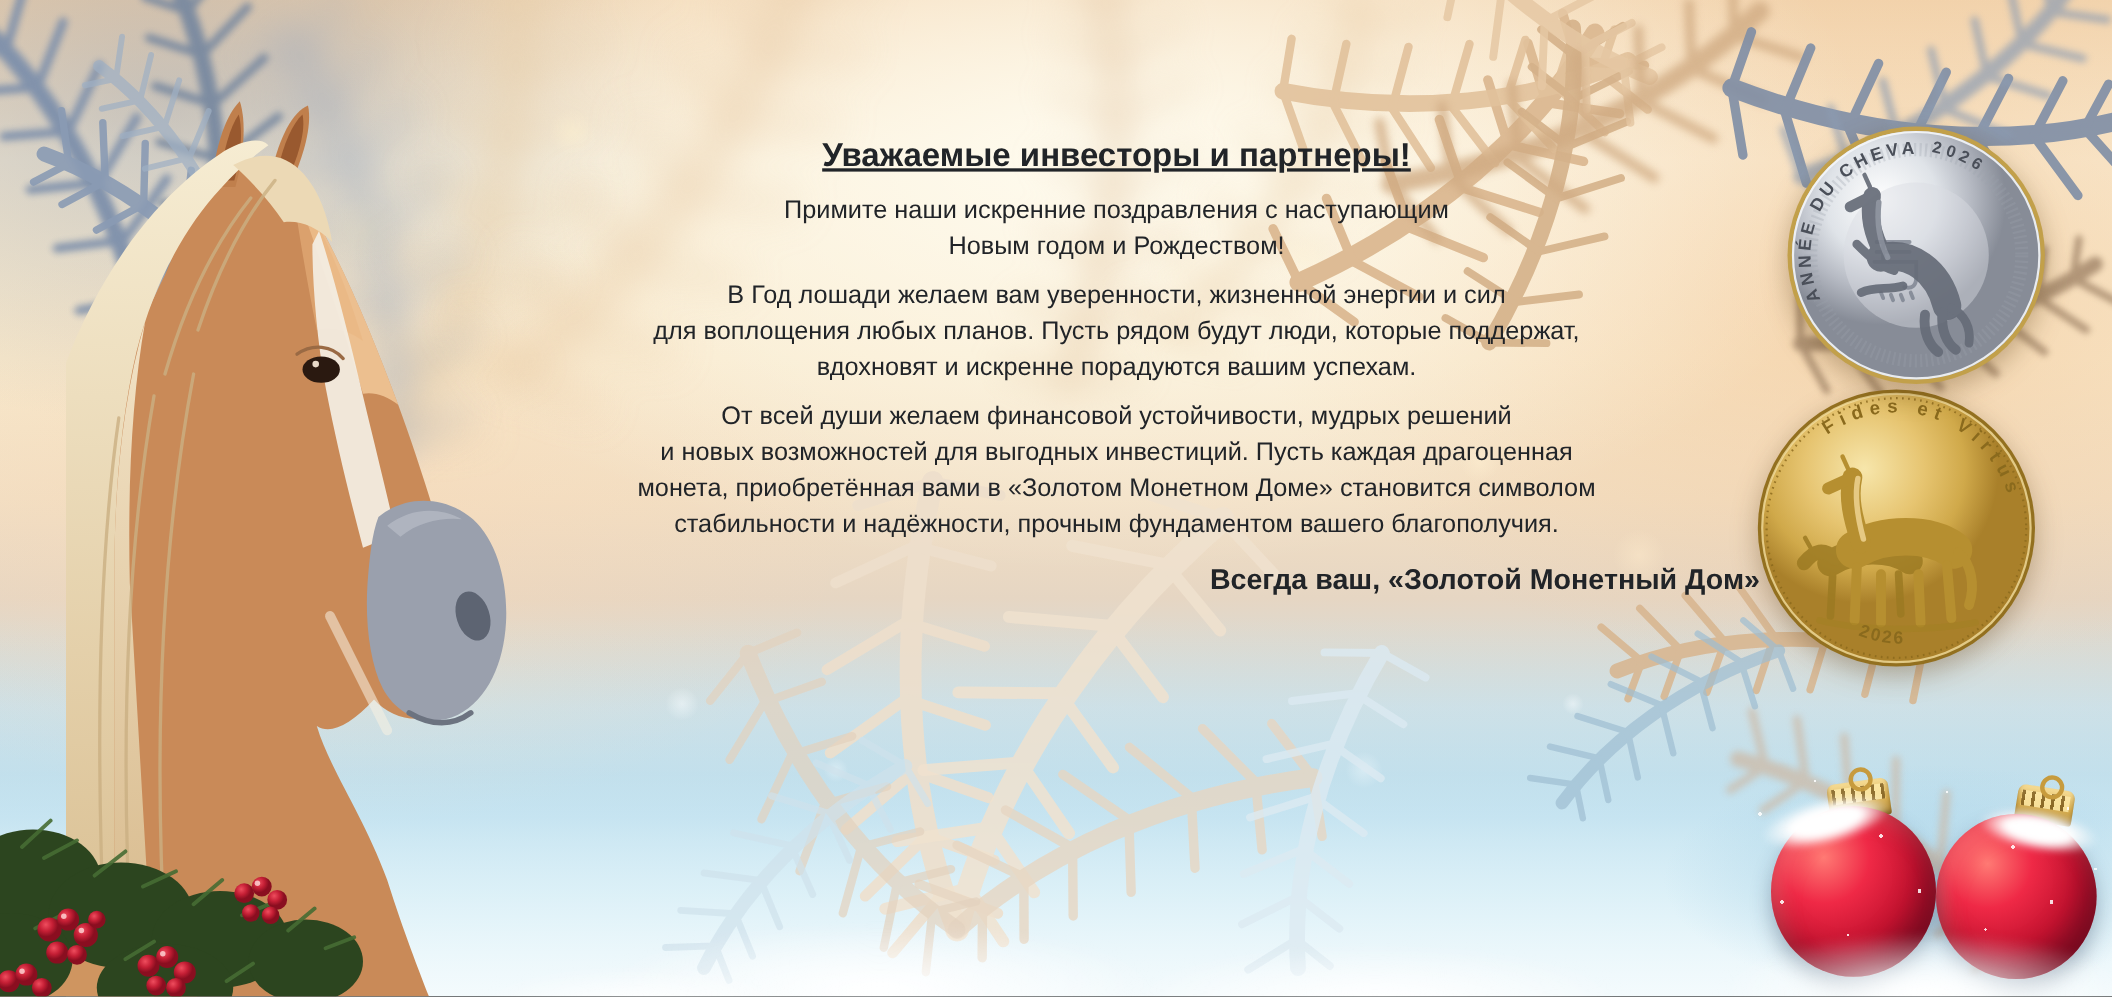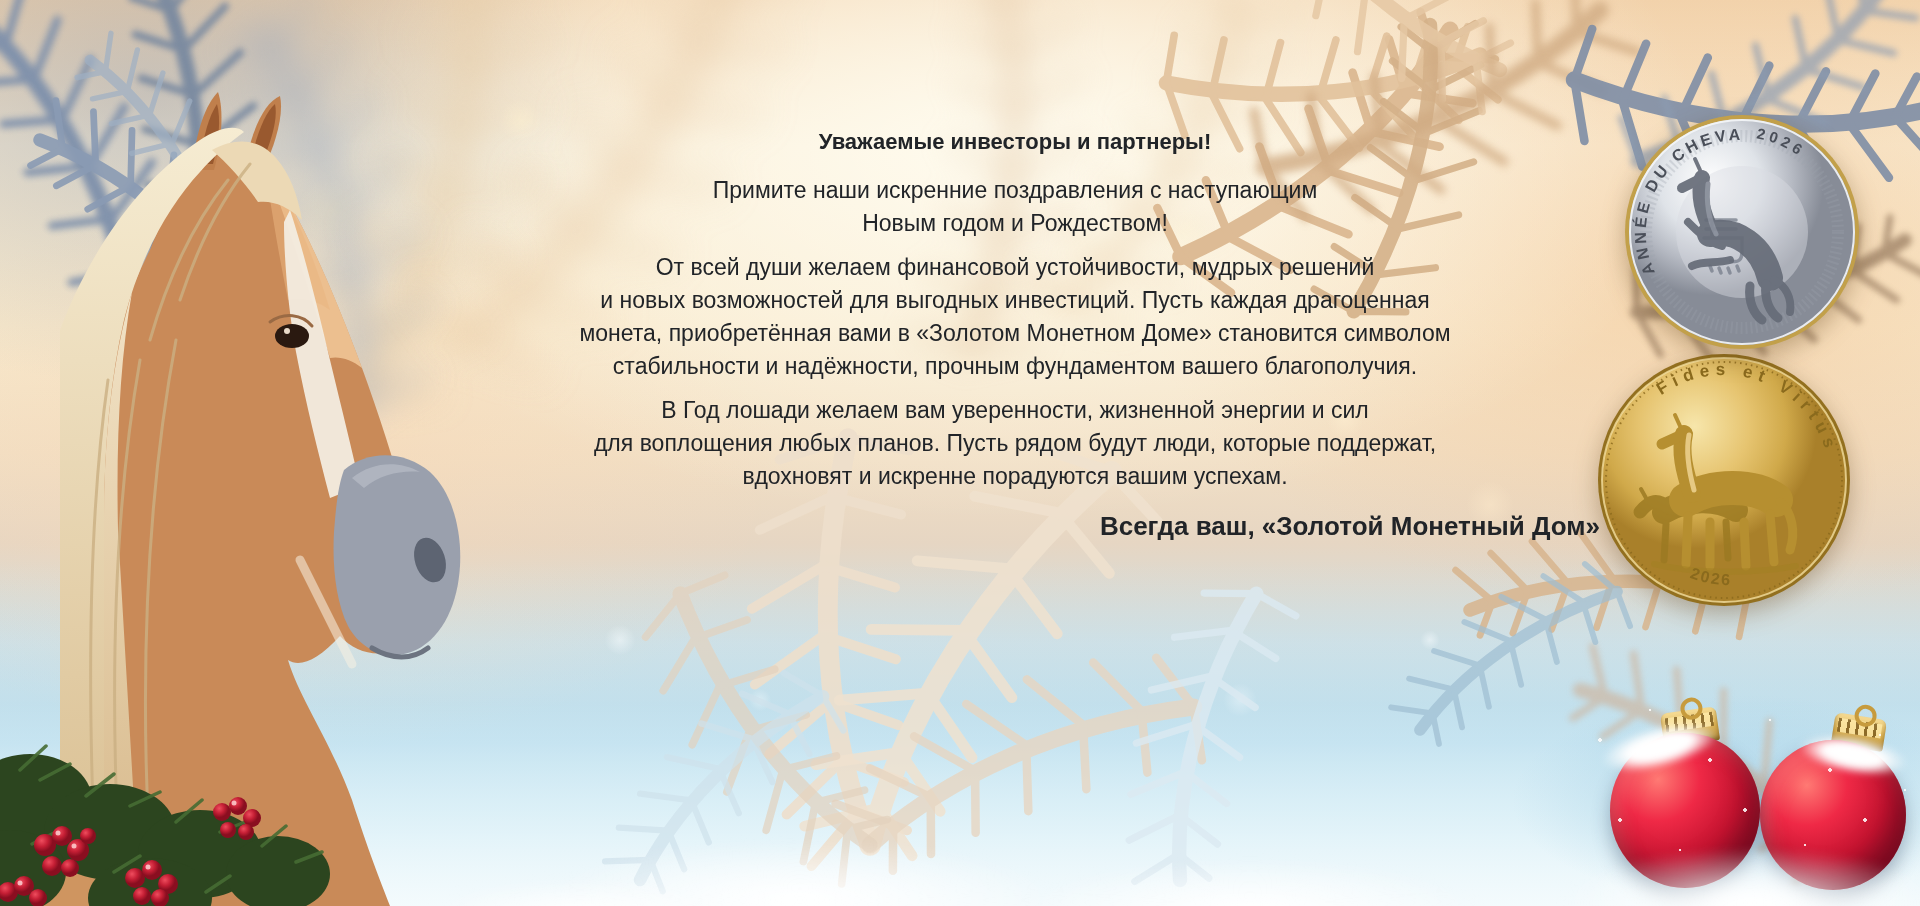--- a/index.html
+++ b/index.html
@@ -11,21 +11,21 @@
            radial-gradient(ellipse 700px 420px at 8% 10%, rgba(128,143,168,.40), rgba(128,143,168,0) 70%),
            radial-gradient(ellipse 680px 400px at 16% 52%, rgba(248,216,182,.50), rgba(248,216,182,0) 70%),
            linear-gradient(180deg,#f2d4ae 0%,#f9ecd3 16%,#f8e9cc 36%,#f2dfc4 50%,#e6d6c3 60%,#cfdfe4 71%,#b7dbec 82%,#cdeaf4 92%,#ecf7fb 100%);}
   .stage *{box-sizing:border-box;}
   .abs{position:absolute;}
   svg{display:block;overflow:visible;}
   svg text{font-family:"Liberation Sans",sans-serif;}
 
   
   .message{position:absolute;left:430px;top:124px;width:1170px;text-align:center;color:#212428;}
-  .message .title{font-size:22px;line-height:36px;font-weight:bold;margin:0 0 14px;}
+  .message .title{font-size:30px;line-height:36px;font-weight:bold;margin:0 0 14px;text-decoration:underline;}
   .message p{font-size:23px;line-height:33px;margin:0 0 11px;white-space:pre-line;}
   .message .signoff{font-size:26px;line-height:34px;font-weight:bold;margin-top:16px;white-space:pre-line;text-align:right;}
 
   
   .snow-overlay{position:absolute;left:0;top:560px;width:1920px;height:346px;pointer-events:none;
       background:
         radial-gradient(ellipse 340px 150px at 1750px 240px, rgba(160,205,228,.65), rgba(160,205,228,0) 70%),
         linear-gradient(180deg, rgba(205,232,243,0) 0%, rgba(199,230,242,.35) 42%, rgba(226,243,249,.75) 72%, rgba(244,251,253,.95) 100%);}
   .bokeh{position:absolute;left:0;top:0;width:1920px;height:906px;pointer-events:none;
       background:
@@ -368,23 +368,23 @@
   <div class="bauble" style="left:1610px;top:733px;width:150px;height:155px;"></div>
   <div class="snowcap" style="left:1600px;top:726px;width:120px;height:42px;transform:rotate(-14deg);"></div>
   <div class="snowcap" style="left:1798px;top:736px;width:110px;height:38px;transform:rotate(10deg);"></div>
   <div class="drift" style="left:1560px;top:848px;width:380px;height:110px;filter:blur(4px);"></div>
   <div class="speckles"></div>
 
   <div class="message">
     <h1 class="title">Уважаемые инвесторы и партнеры!</h1>
     <p>Примите наши искренние поздравления с наступающим
 Новым годом и Рождеством!</p>
+    <p>В Год лошади желаем вам уверенности, жизненной энергии и сил
+для воплощения любых планов. Пусть рядом будут люди, которые поддержат,
+вдохновят и искренне порадуются вашим успехам.</p>
     <p>От всей души желаем финансовой устойчивости, мудрых решений
 и новых возможностей для выгодных инвестиций. Пусть каждая драгоценная
 монета, приобретённая вами в «Золотом Монетном Доме» становится символом
 стабильности и надёжности, прочным фундаментом вашего благополучия.</p>
-    <p>В Год лошади желаем вам уверенности, жизненной энергии и сил
-для воплощения любых планов. Пусть рядом будут люди, которые поддержат,
-вдохновят и искренне порадуются вашим успехам.</p>
     <div class="signoff">Всегда ваш, «Золотой Монетный Дом»</div>
   </div>
 
 </div>
 
 </body></html>

